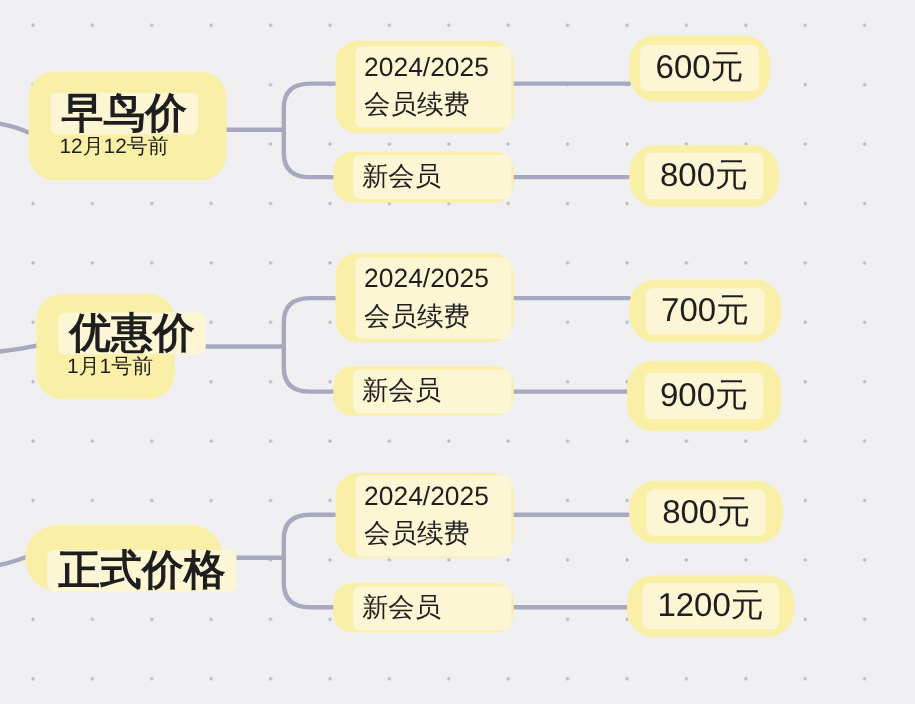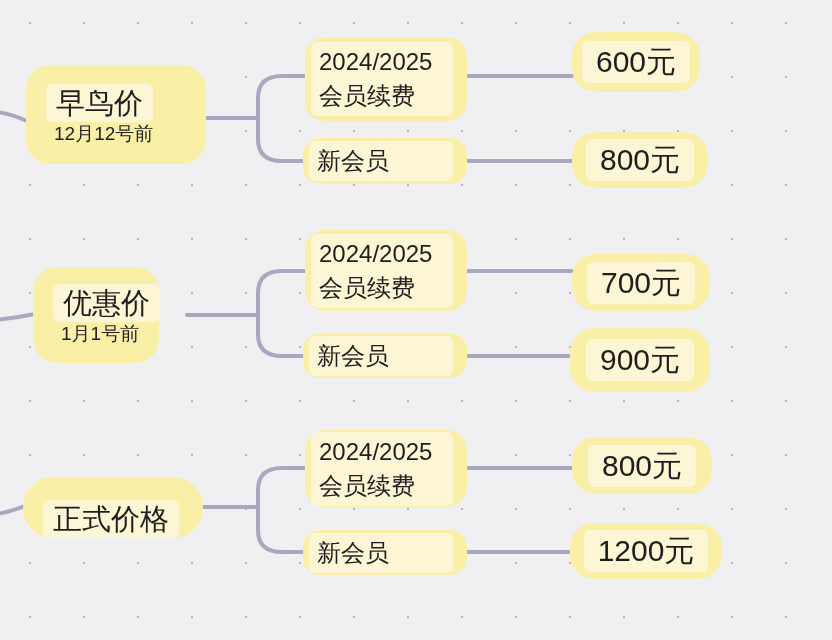--- a/index.html
+++ b/index.html
@@ -26,31 +26,30 @@
   }
   .node {
     position: absolute;
     z-index: 2;
     background: #f9efa7;
     border-radius: 24px;
     display: flex;
     flex-direction: column;
     justify-content: center;
     box-sizing: border-box;
-    align-items: flex-end;
   }
   .hl {
     background: #fcf6d5;
     border-radius: 6px;
   }
   
   .parent { align-items: flex-start; padding-left: 26px; padding-right: 12px; }
   .parent .title {
-    font-size: 29px;
-    font-weight: 400;
+    font-size: 38px;
+    font-weight: 700;
     line-height: 34px;
     padding: 2px 10px;
     margin-left: -6px;
     white-space: nowrap;
   }
   .parent .sub {
     font-size: 19px;
     line-height: 24px;
     margin-top: 0;
     padding-left: 2px;

